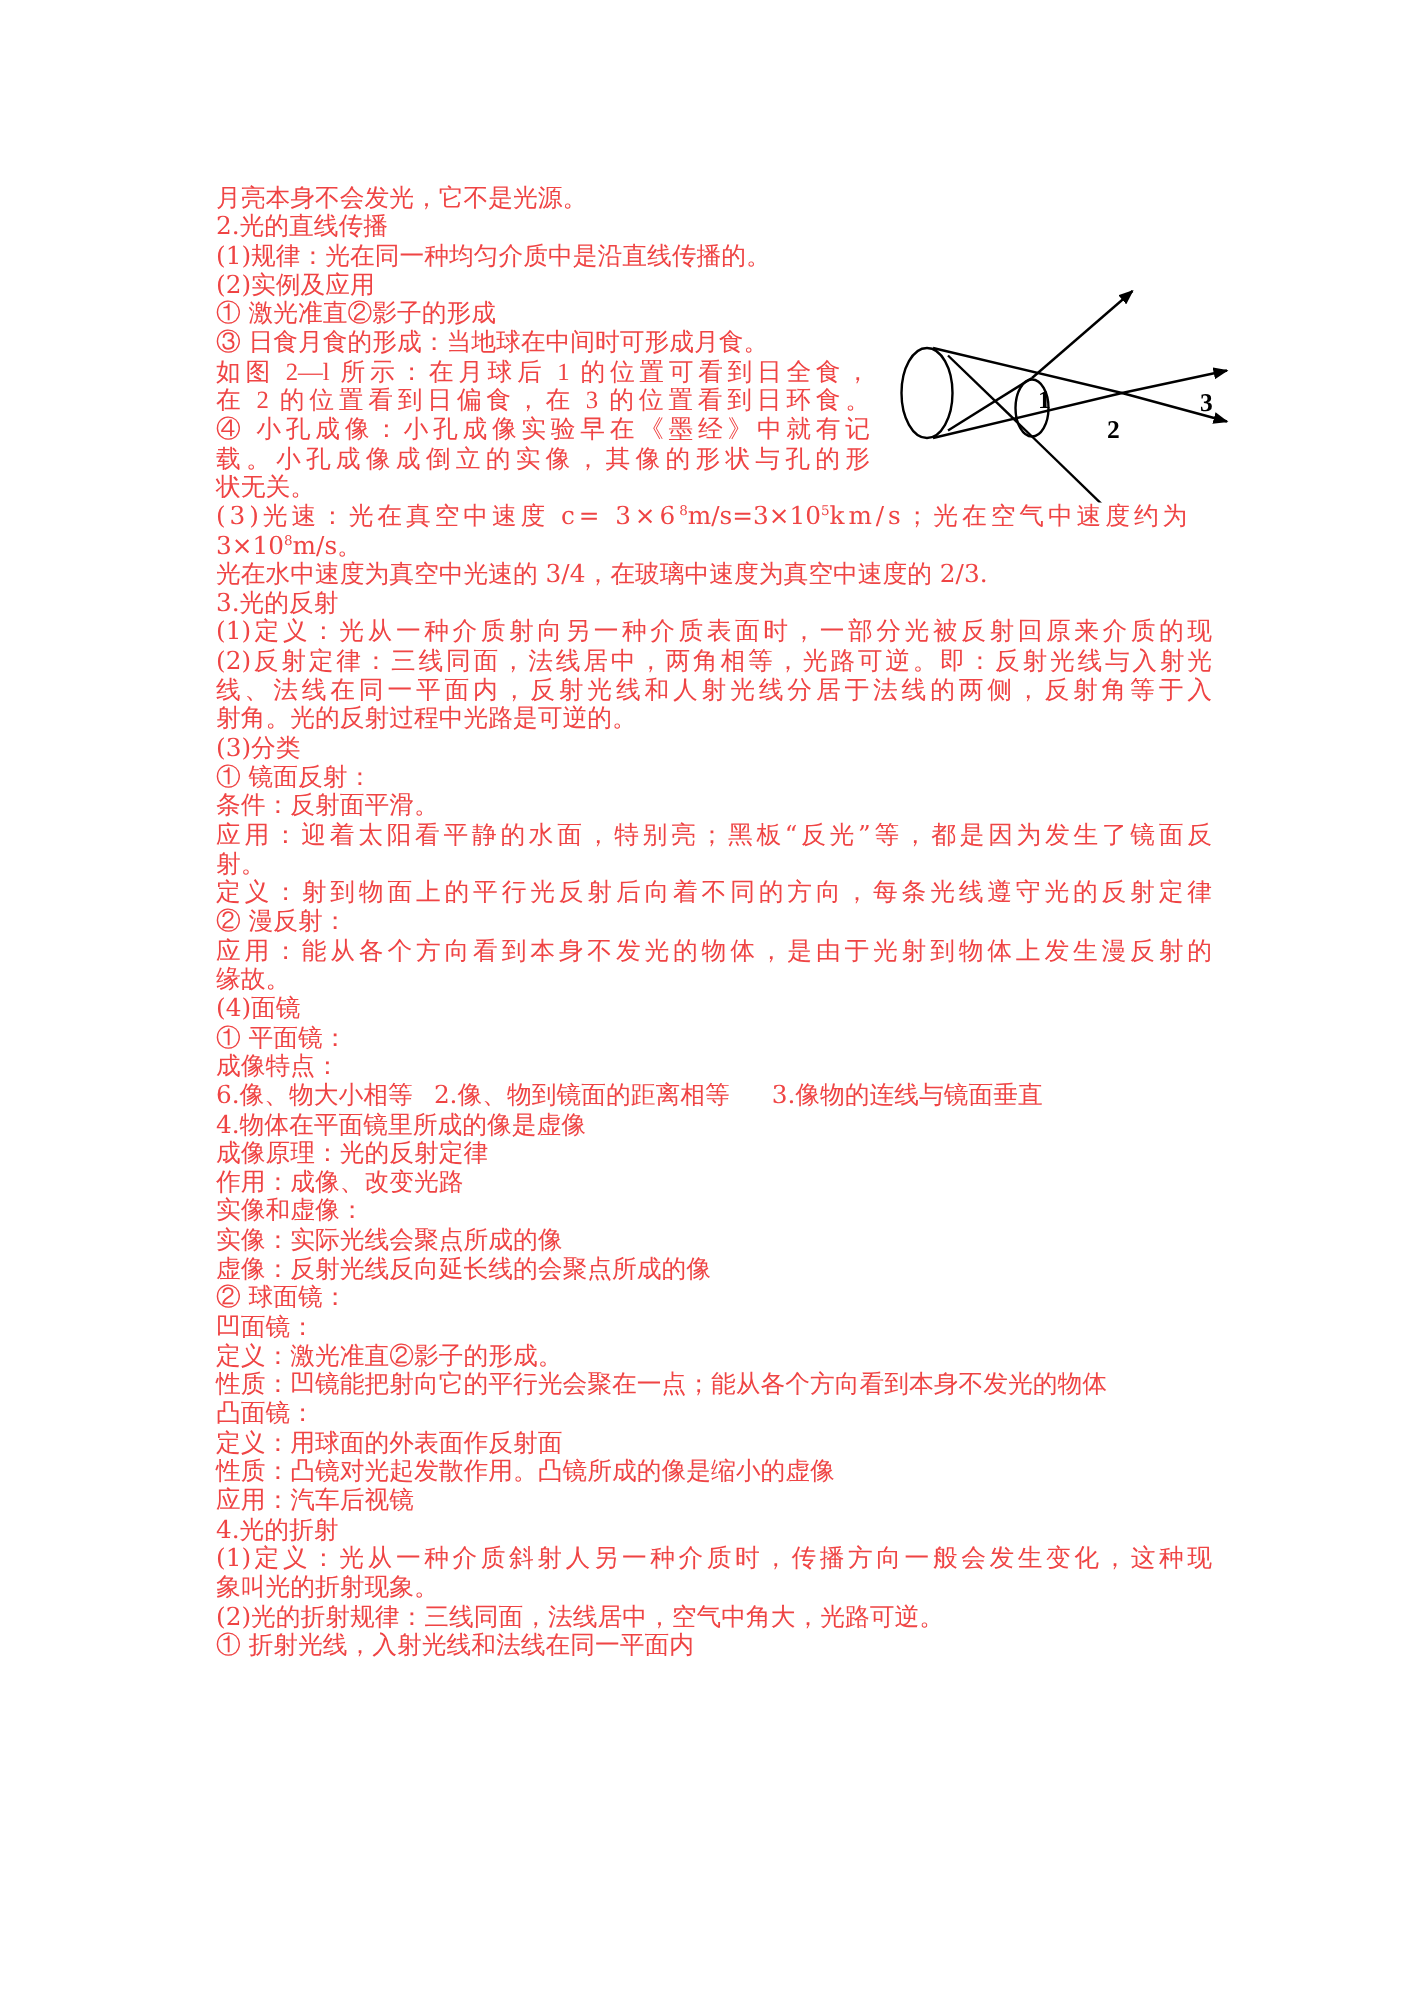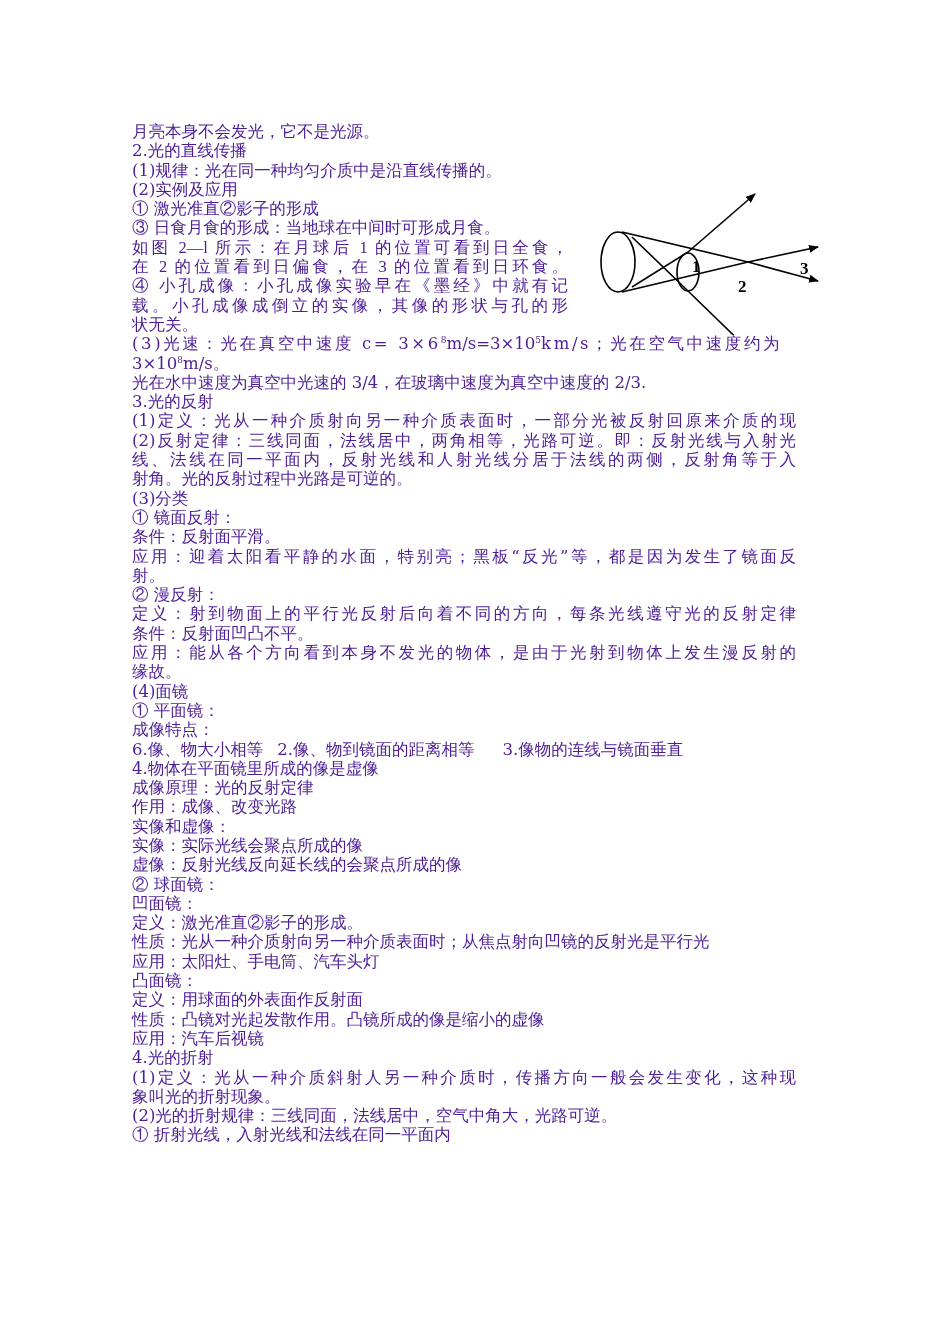--- a/index.html
+++ b/index.html
@@ -1,20 +1,20 @@
 <!DOCTYPE html>
 <html><head>
 <meta charset="utf-8">
 <style>
   html, body { margin: 0; padding: 0; background: #ffffff; }
   body { width: 950px; height: 1344px; position: relative; overflow: hidden; }
   .page {
-    position: absolute; left: 132px; top: 122px; width: 664px;
+    position: absolute; left: 144px; top: 122px; width: 664px;
     font-family: "DejaVu Serif", "Liberation Serif", serif;
-    font-size: 16.5px; line-height: 19.3px; color: #4c1d95;
+    font-size: 16.5px; line-height: 19.3px; color: #ef4444;
   }
   .line { white-space: nowrap; height: 19.3px; }
   .narrow { width: 436px; font-family: Liberation Serif, serif; }
   .justify-full { text-align: justify; text-align-last: justify; white-space: nowrap; }
   .spaced { letter-spacing: 2.6px; }
   sup { font-size: 9px; line-height: 0; vertical-align: 6px; }
   .gap { display: inline-block; width: 14px; }
   .gap2 { display: inline-block; width: 28px; }
   .fig { position: absolute; left: 588px; top: 165px; width: 232px; height: 170px; }
   .fig-label { position: absolute; font-family: "Liberation Serif", serif; font-size: 17px; font-weight: bold; }
@@ -40,40 +40,38 @@
   <div class="line">3.光的反射</div>
   <div class="line justify-full">(1)定义：光从一种介质射向另一种介质表面时，一部分光被反射回原来介质的现</div>
   <div class="line justify-full">(2)反射定律：三线同面，法线居中，两角相等，光路可逆。即：反射光线与入射光</div>
   <div class="line justify-full">线、法线在同一平面内，反射光线和人射光线分居于法线的两侧，反射角等于入</div>
   <div class="line">射角。光的反射过程中光路是可逆的。</div>
   <div class="line">(3)分类</div>
   <div class="line">① 镜面反射：</div>
   <div class="line">条件：反射面平滑。</div>
   <div class="line justify-full">应用：迎着太阳看平静的水面，特别亮；黑板“反光”等，都是因为发生了镜面反</div>
   <div class="line">射。</div>
+  <div class="line justify-full">定义：射到物面上的平行光反射后向着不同的方向，每条光线遵守光的反射定律</div>
   <div class="line">② 漫反射：</div>
-  <div class="line justify-full">定义：射到物面上的平行光反射后向着不同的方向，每条光线遵守光的反射定律</div>
-  <div class="line">条件：反射面凹凸不平。</div>
   <div class="line justify-full">应用：能从各个方向看到本身不发光的物体，是由于光射到物体上发生漫反射的</div>
   <div class="line">缘故。</div>
   <div class="line">(4)面镜</div>
   <div class="line">① 平面镜：</div>
   <div class="line">成像特点：</div>
   <div class="line"><span>6.像、物大小相等</span><span class="gap"></span><span>2.像、物到镜面的距离相等</span><span class="gap2"></span><span>3.像物的连线与镜面垂直</span></div>
   <div class="line">4.物体在平面镜里所成的像是虚像</div>
   <div class="line">成像原理：光的反射定律</div>
   <div class="line">作用：成像、改变光路</div>
   <div class="line">实像和虚像：</div>
   <div class="line">实像：实际光线会聚点所成的像</div>
   <div class="line">虚像：反射光线反向延长线的会聚点所成的像</div>
   <div class="line">② 球面镜：</div>
   <div class="line">凹面镜：</div>
   <div class="line">定义：激光准直②影子的形成。</div>
-  <div class="line">性质：光从一种介质射向另一种介质表面时；从焦点射向凹镜的反射光是平行光</div>
-  <div class="line">应用：太阳灶、手电筒、汽车头灯</div>
+  <div class="line">性质：凹镜能把射向它的平行光会聚在一点；能从各个方向看到本身不发光的物体</div>
   <div class="line">凸面镜：</div>
   <div class="line">定义：用球面的外表面作反射面</div>
   <div class="line">性质：凸镜对光起发散作用。凸镜所成的像是缩小的虚像</div>
   <div class="line">应用：汽车后视镜</div>
   <div class="line">4.光的折射</div>
   <div class="line justify-full">(1)定义：光从一种介质斜射人另一种介质时，传播方向一般会发生变化，这种现</div>
   <div class="line">象叫光的折射现象。</div>
   <div class="line">(2)光的折射规律：三线同面，法线居中，空气中角大，光路可逆。</div>
   <div class="line">① 折射光线，入射光线和法线在同一平面内</div>
 </div>

